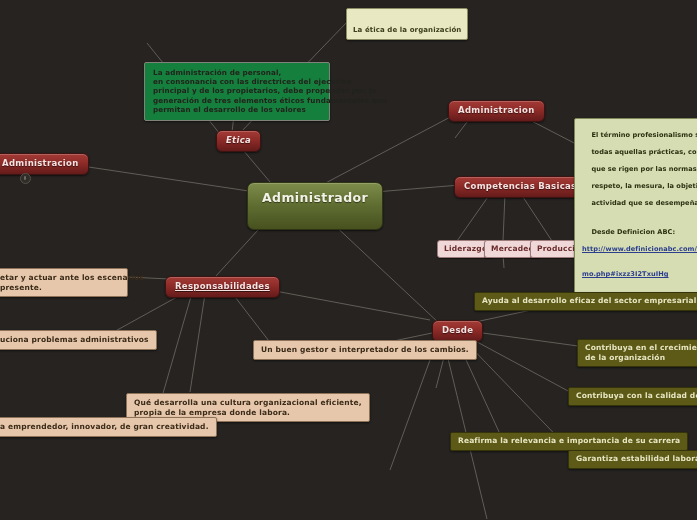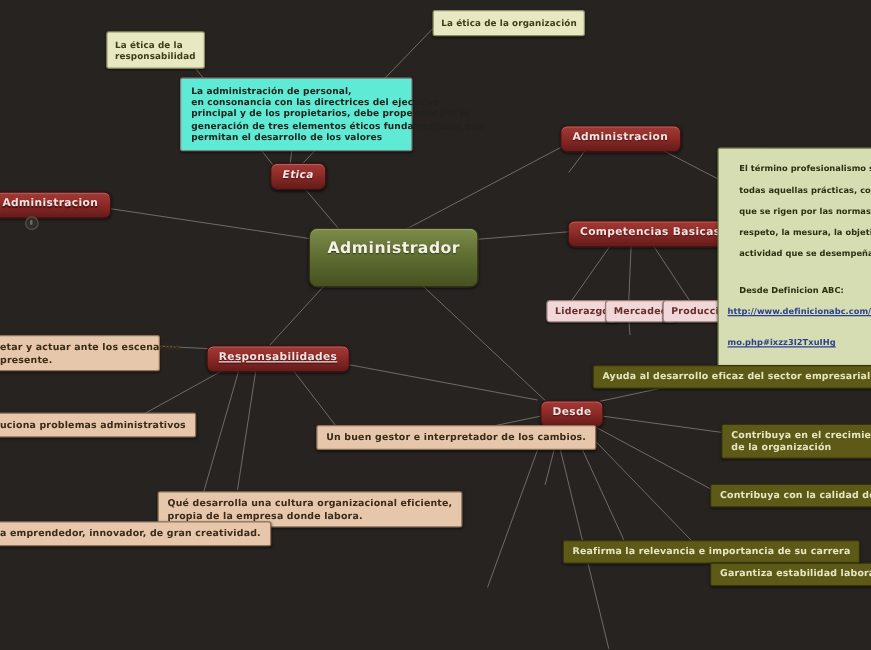--- a/index.html
+++ b/index.html
@@ -98,27 +98,27 @@
 
   
   .n-khaki {
     background: #e8e9c3;
     border: 1px solid #8d8e63;
     border-radius: 2px;
     color: #3c3d1a;
     font-size: 7px;
     font-weight: bold;
     letter-spacing: .1px;
-    padding: 6px 6px 4px 6px;
+    padding: 17px 6px 4px 6px;
     box-shadow: 0 1px 2px rgba(0,0,0,.5);
   }
 
   
   .n-grey {
-    background: #5eead4;
+    background: #15803d;
     border: 1px solid #82827a;
     border-radius: 2px;
     color: #22231c;
     font-size: 7.2px;
     font-weight: bold;
     letter-spacing: .1px;
     padding: 5px 8px 6px 8px;
     box-shadow: 0 1px 2px rgba(0,0,0,.5);
   }
 
@@ -224,22 +224,20 @@
   <div class="node n-red" style="left:165px; top:276px;text-decoration:underline;">Responsabilidades</div>
 
   <div class="node n-red" style="left:432px; top:320px;">Desde</div>
 
   <div class="node n-pink" style="left:437px; top:240px;">Liderazgo</div>
   <div class="node n-pink" style="left:484px; top:240px;">Mercadeo</div>
   <div class="node n-pink" style="left:530px; top:240px;">Produccion</div>
 
   <div class="node n-khaki" style="left:346px; top:8px;">La ética de la organización</div>
 
-  <div class="node n-khaki" style="left:85px; top:25px;">La ética de la
-responsabilidad</div>
 
   <div class="node n-grey" style="left:144px; top:62px; width:186px;">La administración de personal,
 en consonancia con las directrices del ejecutivo
 principal y de los propietarios, debe propender por la
 generación de tres elementos éticos fundamentales que
 permitan el desarrollo de los valores</div>
 
   <div class="node n-green" style="left:574px; top:118px; width:128px;">
     <span>El término profesionalismo se utiliza p</span><br>
     <span>todas aquellas prácticas, comportamie</span><br>

